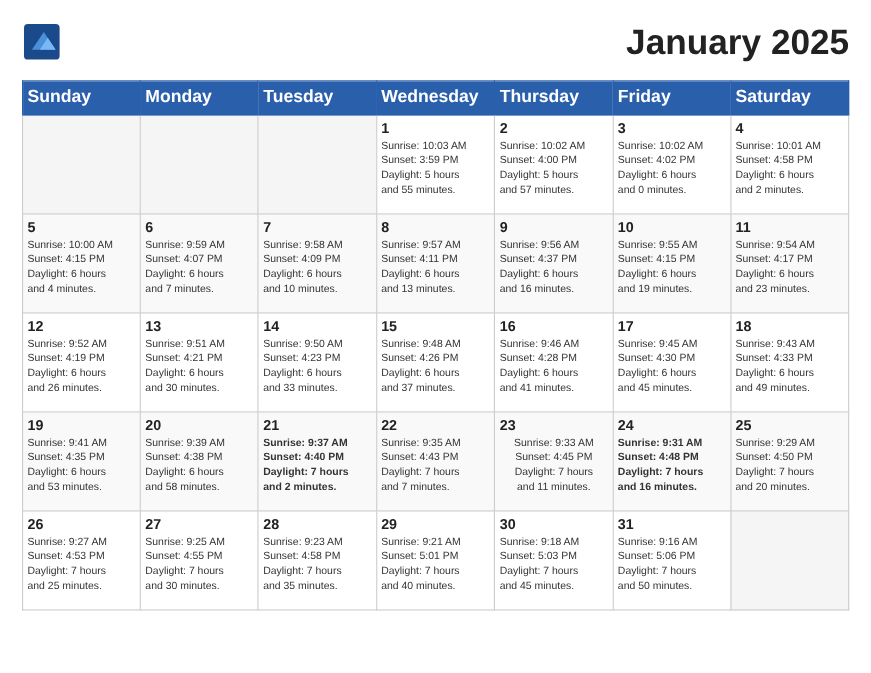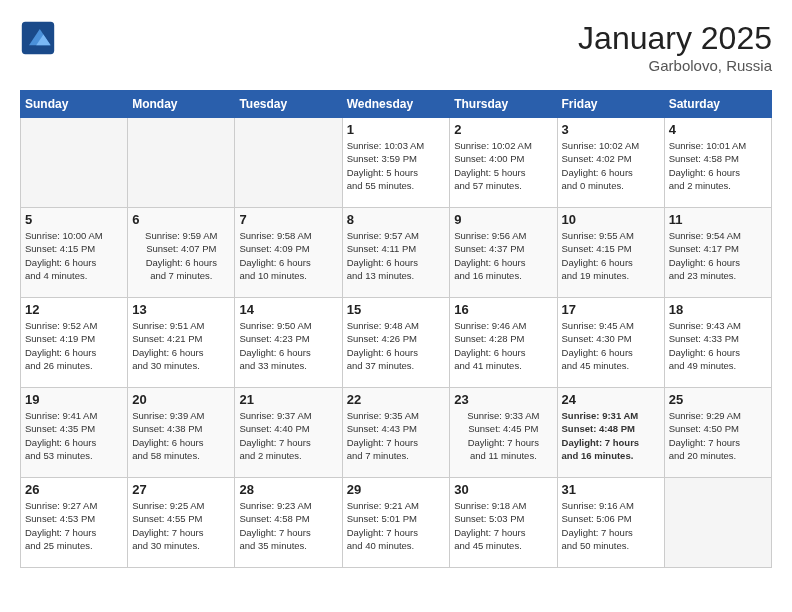--- a/index.html
+++ b/index.html
@@ -29,38 +29,38 @@
     .logo-icon {
       width: 36px;
       height: 36px;
       margin-right: 4px;
     }
     .title-area {
       text-align: right;
     }
     .month-title {
       font-size: 32px;
-      font-weight: normal;
+      font-weight: bold;
       color: #222;
     }
     .location {
       font-size: 15px;
       color: #555;
     }
     .calendar {
       width: 100%;
       border-collapse: collapse;
       font-size: 11px;
     }
     .calendar th {
       background: #2a5fac;
       color: #fff;
       padding: 6px 4px;
       text-align: left;
-      font-size: 12px;
+      font-size: 16px;
       font-weight: bold;
       border: 1px solid #2a5fac;
     }
     .calendar td {
       border: 1px solid #ccc;
       vertical-align: top;
       padding: 4px;
       width: 108px;
       height: 90px;
       background: #fff;
@@ -89,21 +89,20 @@
 <div class="header-area">
   <div class="logo">
     <svg class="logo-icon" viewBox="0 0 40 40">
       <rect x="2" y="2" width="36" height="36" rx="4" fill="#1a4a8a"></rect>
       <polygon points="10,28 22,10 34,28" fill="#4a90d9"></polygon>
       <polygon points="18,28 26,16 34,28" fill="#7ab8f5"></polygon>
     </svg>
   </div>
   <div class="title-area">
     <div class="month-title">January 2025</div>
-    <div class="location">Garbolovo, Russia</div>
   </div>
 </div>
 
 <table class="calendar">
   <thead>
     <tr>
     <th>Sunday</th>
         <th>Monday</th>
         <th>Tuesday</th>
         <th>Wednesday</th>
@@ -149,21 +148,21 @@
       <tr class="week-row">
         <td>
           <div class="day-number">5</div>
           <div class="day-info" style="white-space: pre-line;">Sunrise: 10:00 AM
 Sunset: 4:15 PM
 Daylight: 6 hours
 and 4 minutes.</div>
         </td>
         <td>
           <div class="day-number">6</div>
-          <div class="day-info" style="white-space: pre-line; text-align: center;">Sunrise: 9:59 AM
+          <div class="day-info" style="white-space: pre-line;">Sunrise: 9:59 AM
 Sunset: 4:07 PM
 Daylight: 6 hours
 and 7 minutes.</div>
         </td>
         <td>
           <div class="day-number">7</div>
           <div class="day-info" style="white-space: pre-line;">Sunrise: 9:58 AM
 Sunset: 4:09 PM
 Daylight: 6 hours
 and 10 minutes.</div>
@@ -258,21 +257,21 @@
         </td>
         <td>
           <div class="day-number">20</div>
           <div class="day-info" style="white-space: pre-line;">Sunrise: 9:39 AM
 Sunset: 4:38 PM
 Daylight: 6 hours
 and 58 minutes.</div>
         </td>
         <td>
           <div class="day-number">21</div>
-          <div class="day-info" style="white-space: pre-line;">Sunrise: 9:37 AM
+          <div class="day-info" style="white-space: pre-line; font-weight: bold;">Sunrise: 9:37 AM
 Sunset: 4:40 PM
 Daylight: 7 hours
 and 2 minutes.</div>
         </td>
         <td>
           <div class="day-number">22</div>
           <div class="day-info" style="white-space: pre-line;">Sunrise: 9:35 AM
 Sunset: 4:43 PM
 Daylight: 7 hours
 and 7 minutes.</div>

